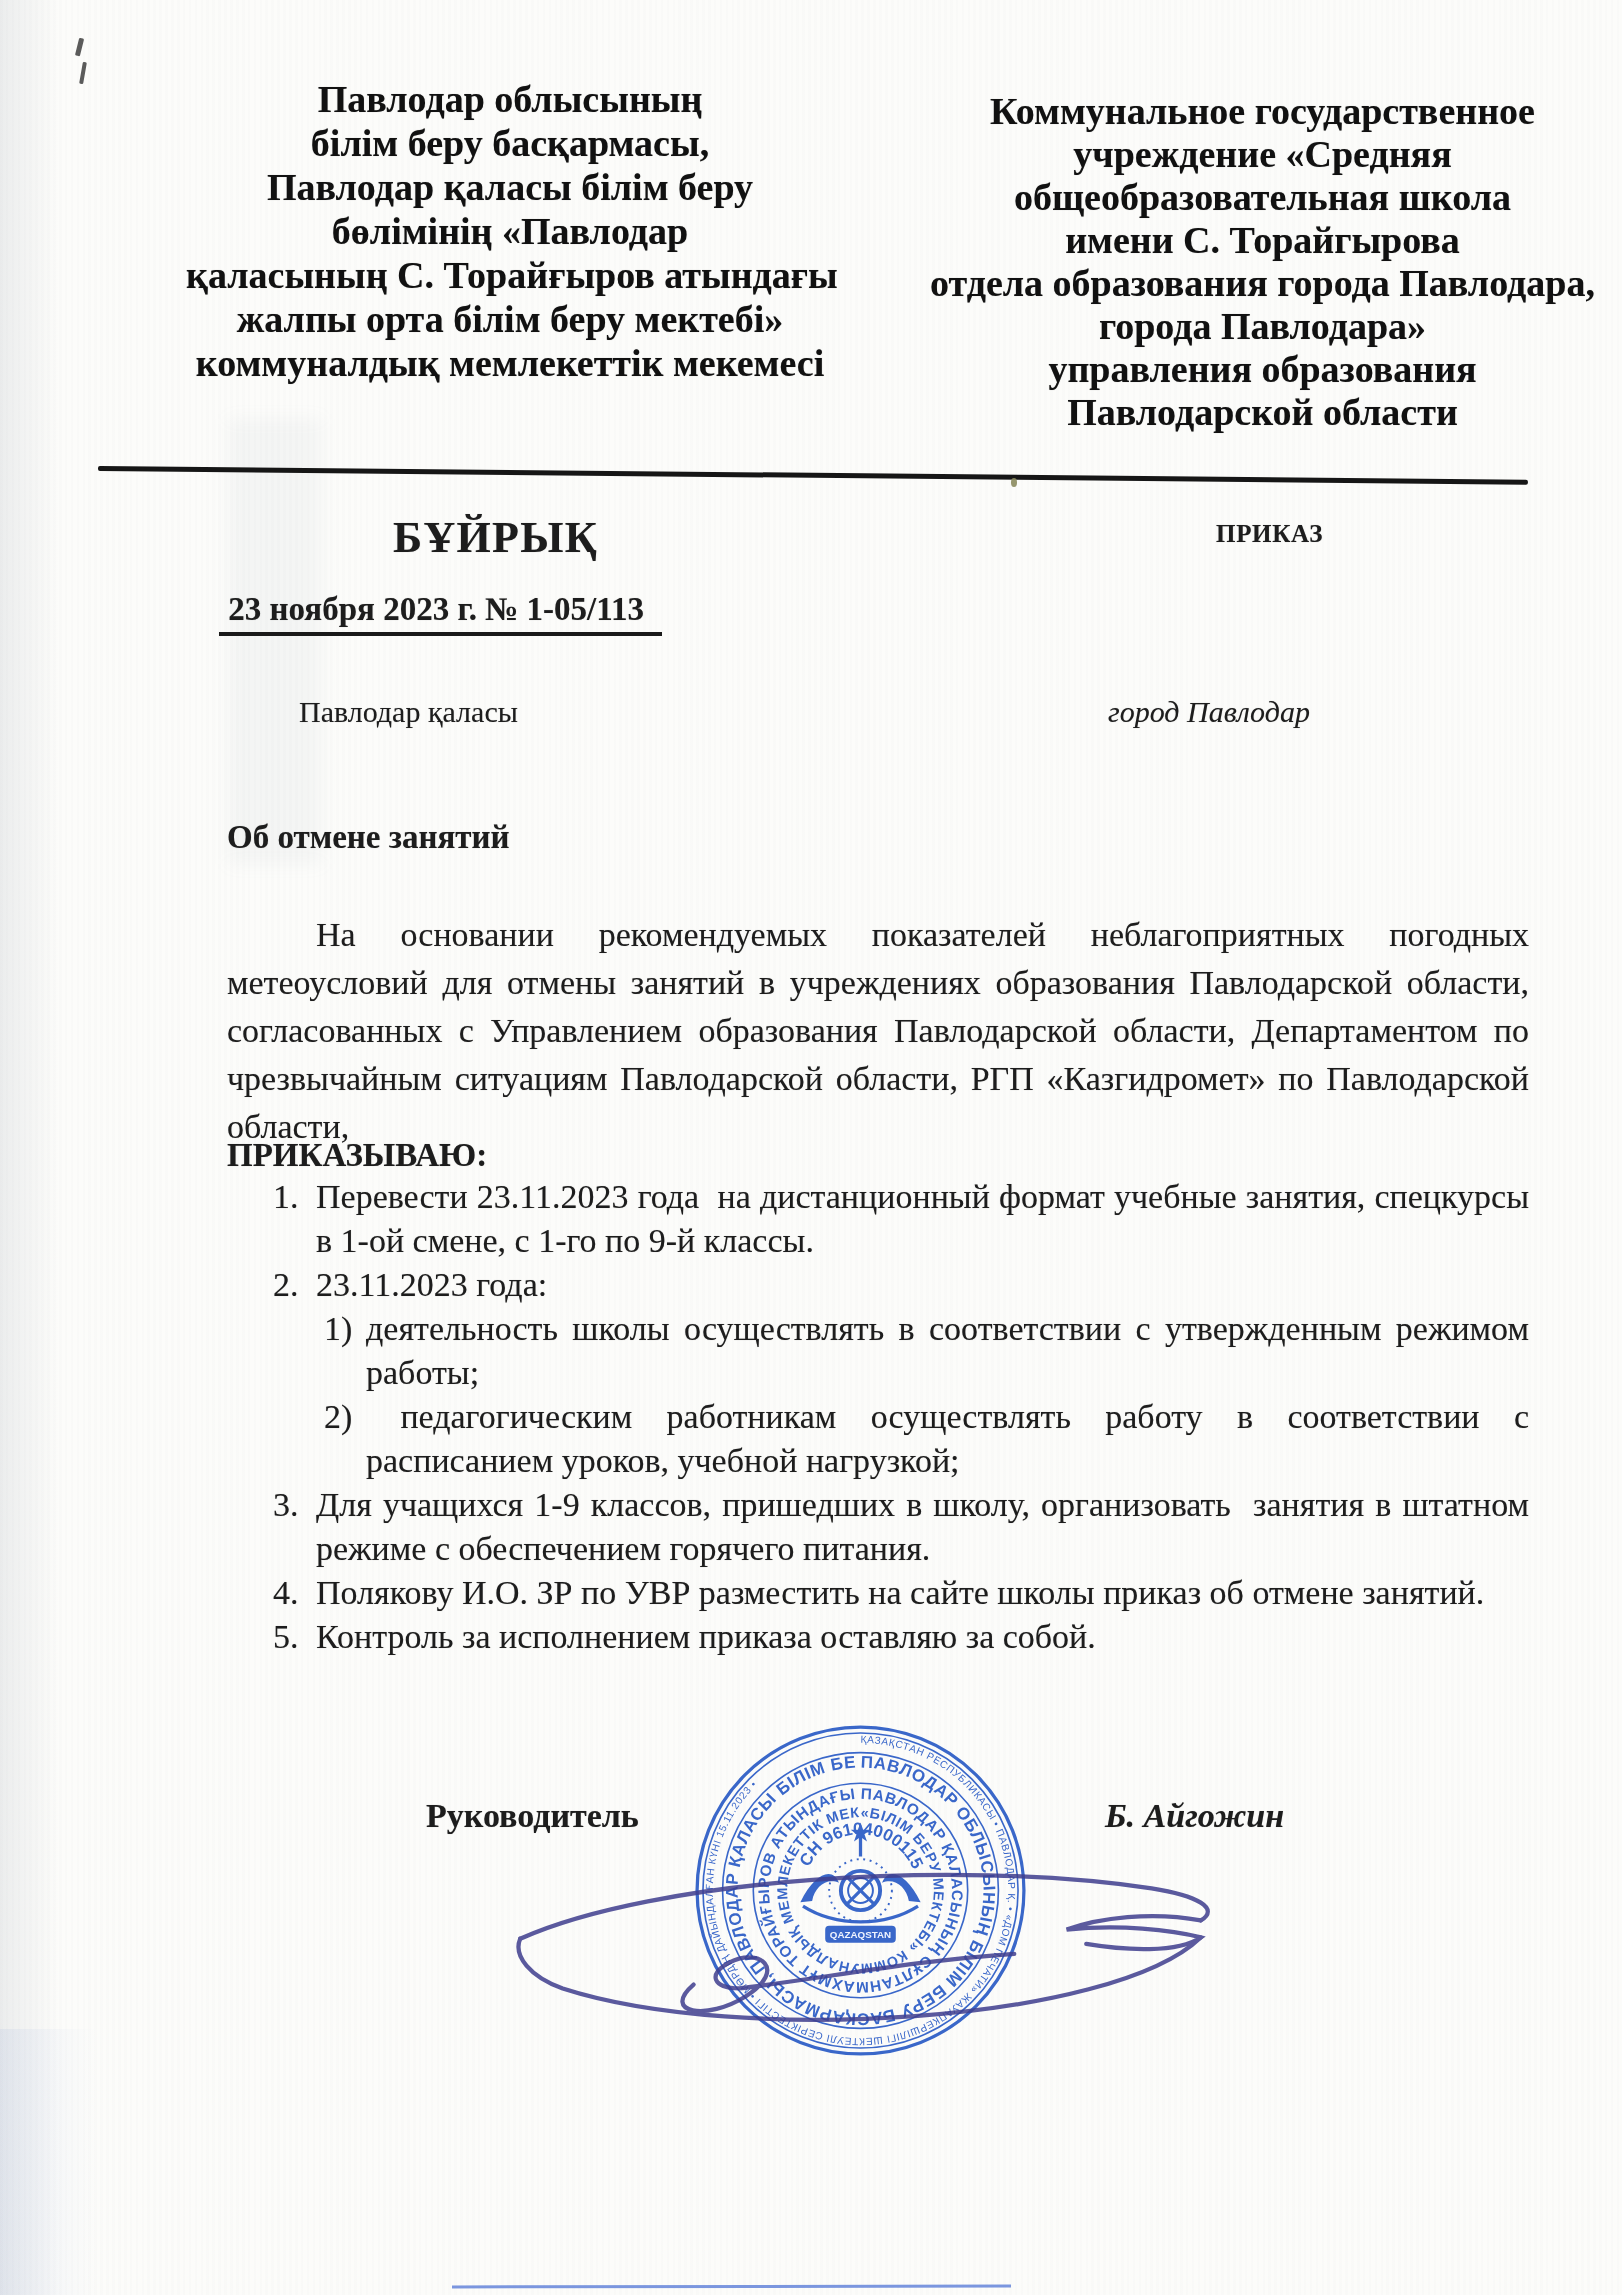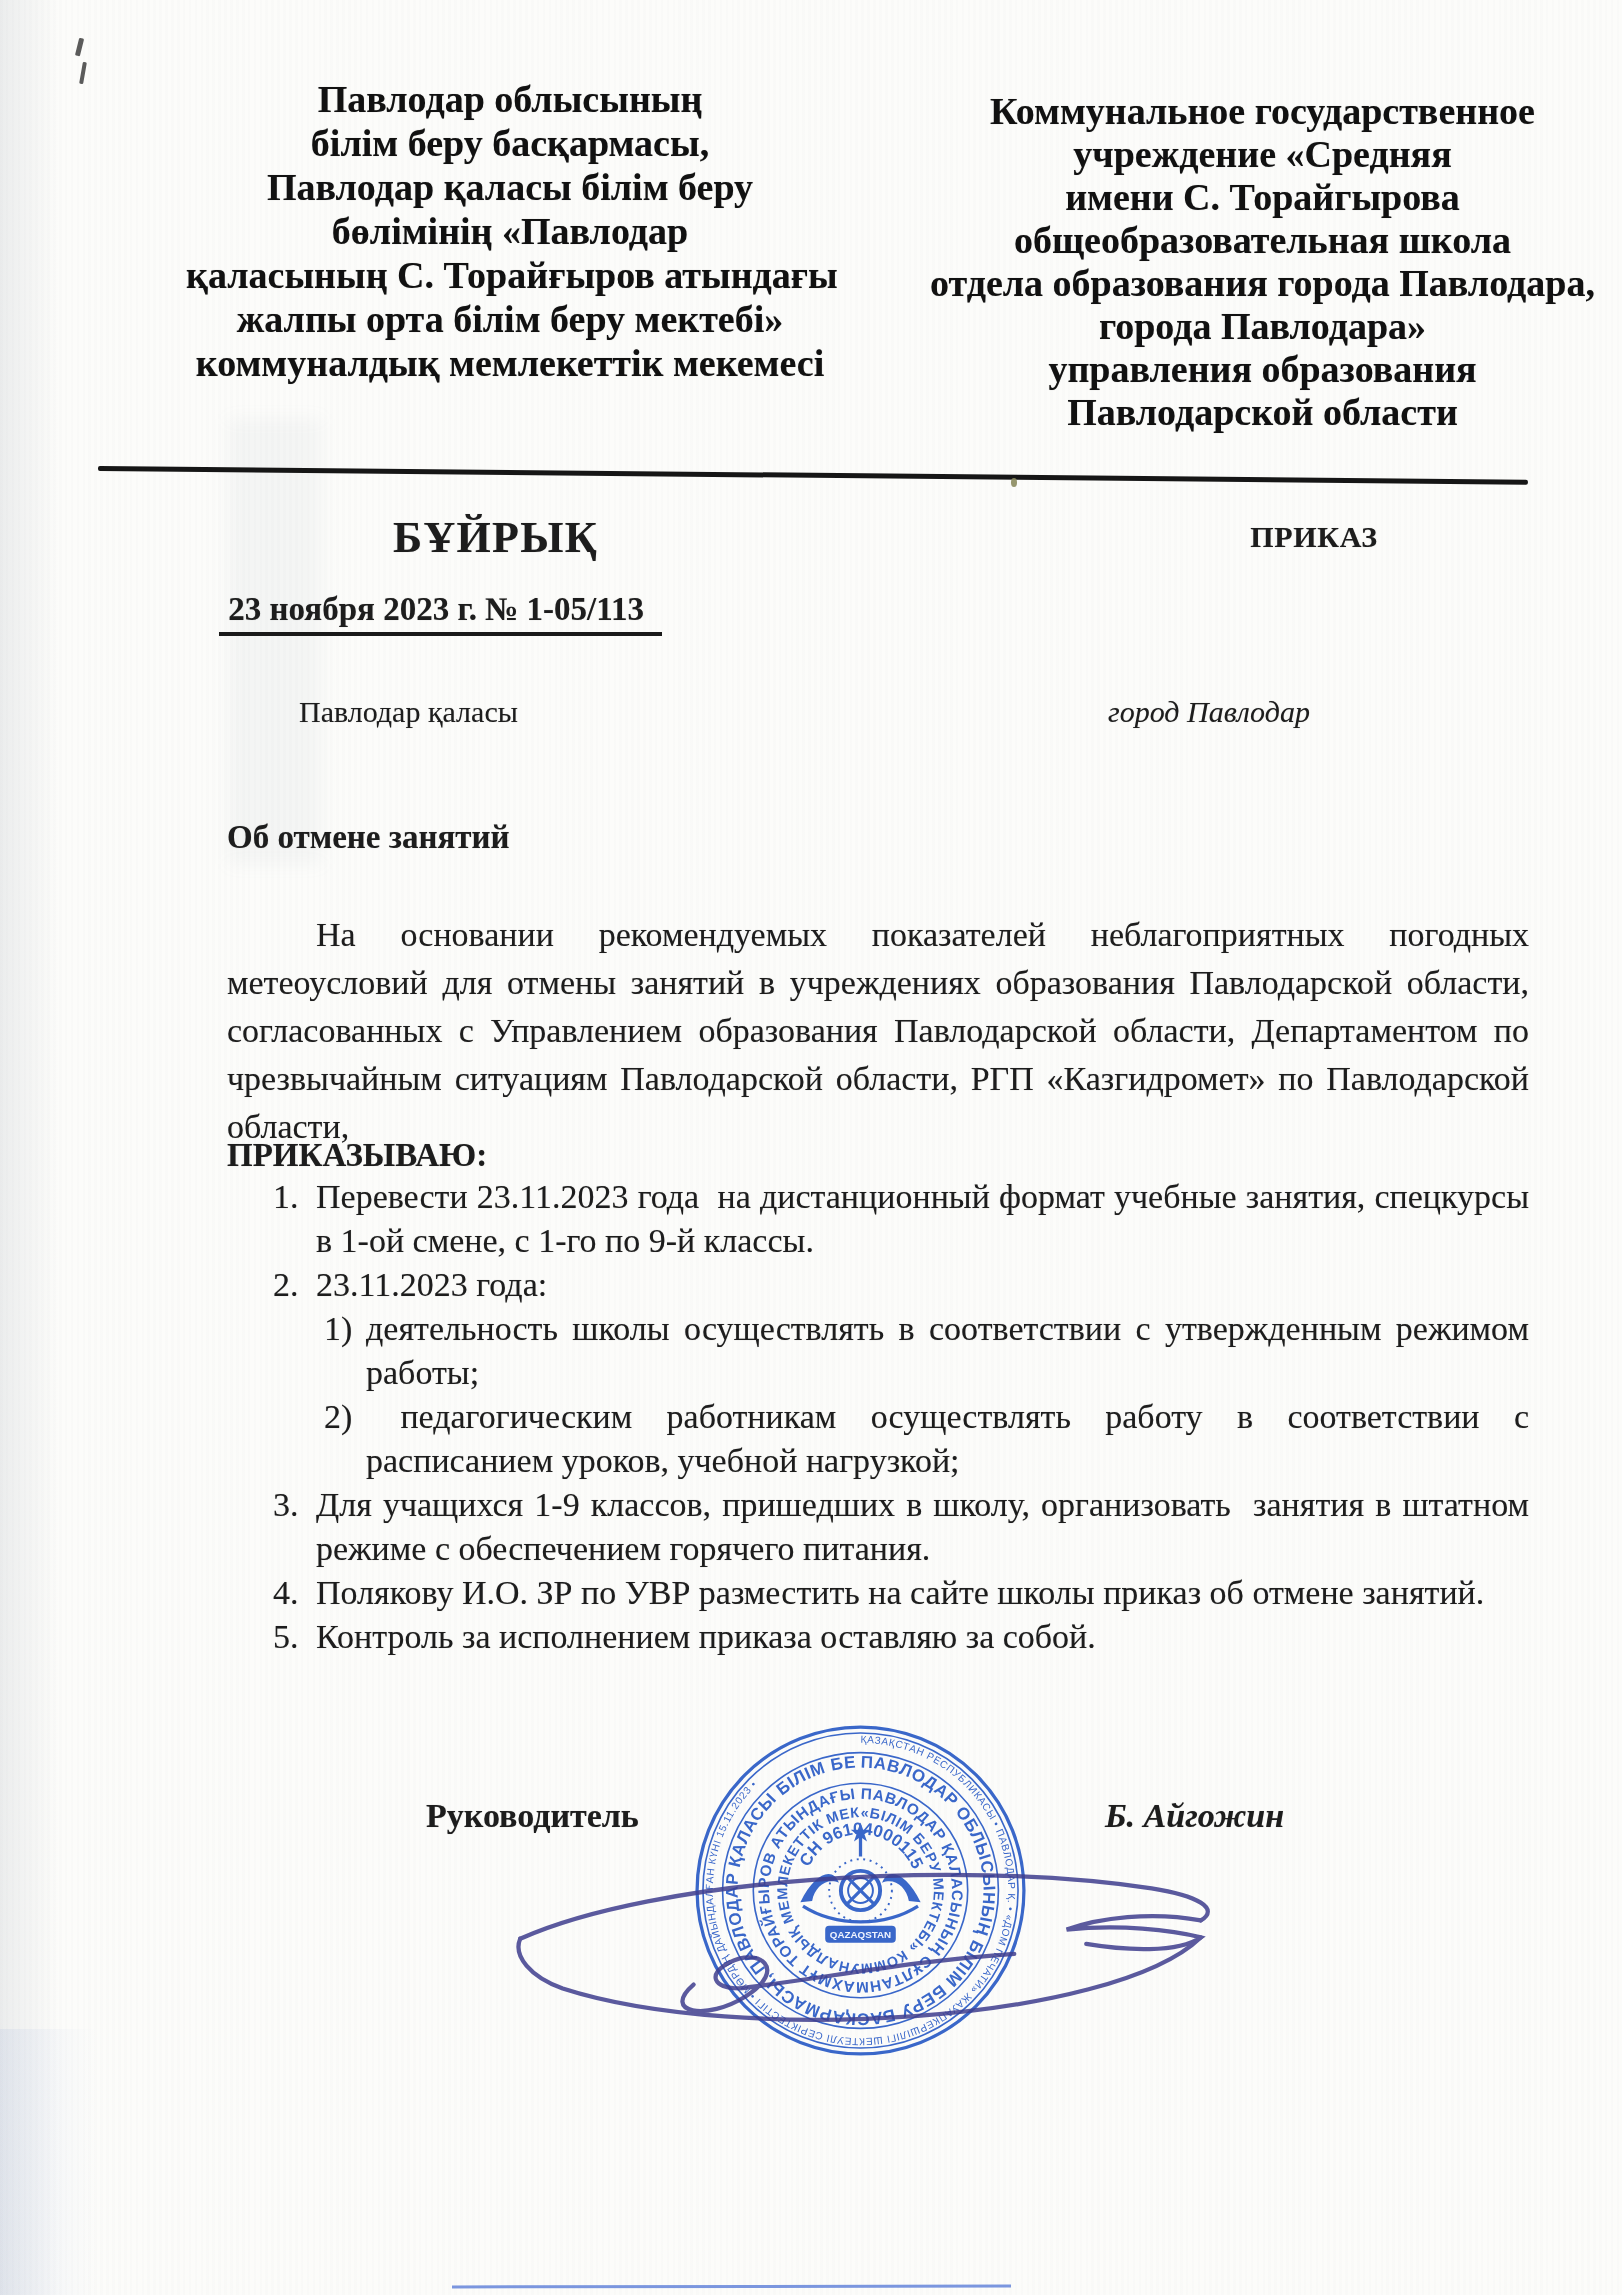--- a/index.html
+++ b/index.html
@@ -30,22 +30,22 @@
     border-radius:2px;
   }
   .dot-artifact{
     left:1011px; top:478px; width:5.9px; height:8.5px; border-radius:50%;
     background:#8b8b5e; opacity:.9;
   }
   .edge-dash{ background:#262626; opacity:.75; border-radius:1.3px; }
 
   .order-kk{ left:393px; top:512px; width:190px; text-align:left;
     font-size:44px; font-weight:700; letter-spacing:1.3px; }
-  .order-ru{ left:1216px; top:520px; width:196px; text-align:center;
-    font-size:30px; font-weight:700; letter-spacing:0.7px; }
+  .order-ru{ left:1216px; top:520px; width:196px; text-align:left;
+    font-size:25px; font-weight:700; letter-spacing:0.7px; }
 
   .date-line{
     left:219px; top:591px; font-size:33px; font-weight:700;
     padding:0 18.3px 3.9px 9.2px; border-bottom:4.6px solid #1a1a1a; white-space:nowrap;
   }
 
   .place{ font-size:30px; top:695px; white-space:nowrap; }
   .place-kk{ left:299px; }
   .place-ru{ left:1108px;font-style:italic; }
 
@@ -99,22 +99,22 @@
       <div class="hline">білім беру басқармасы,</div>
       <div class="hline">Павлодар қаласы білім беру</div>
       <div class="hline">бөлімінің «Павлодар</div>
       <div class="hline">қаласының С. Торайғыров атындағы</div>
       <div class="hline">жалпы орта білім беру мектебі»</div>
       <div class="hline">коммуналдық мемлекеттік мекемесі</div>
     </div>
   <div class="abs header-block header-right txt">
       <div class="hline">Коммунальное государственное</div>
       <div class="hline">учреждение «Средняя</div>
+      <div class="hline">общеобразовательная школа</div>
       <div class="hline">имени С. Торайгырова</div>
-      <div class="hline">общеобразовательная школа</div>
       <div class="hline">отдела образования города Павлодара,</div>
       <div class="hline">города Павлодара»</div>
       <div class="hline">управления образования</div>
       <div class="hline">Павлодарской области</div>
     </div>
 
   <div class="abs rule"></div>
   <div class="abs dot-artifact"></div>
 
   <div class="abs order-kk txt">БҰЙРЫҚ</div>

